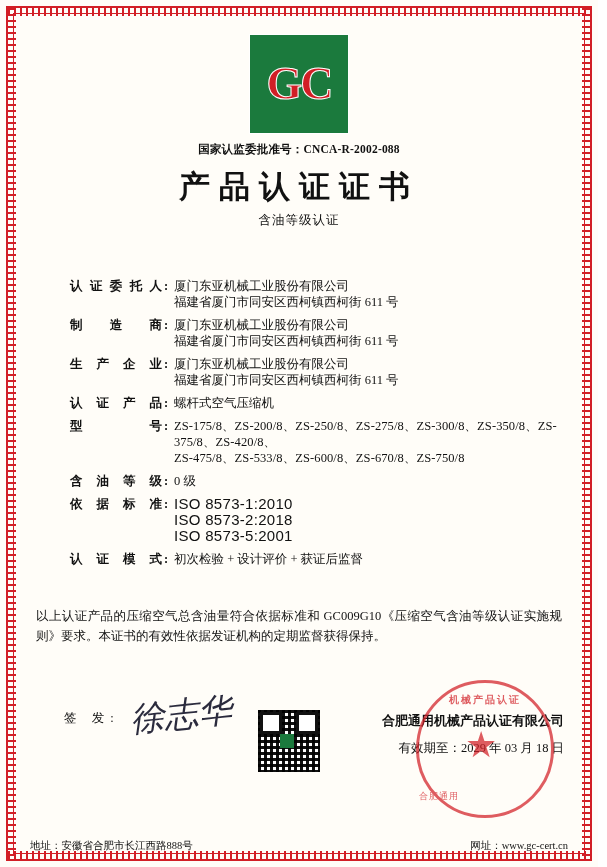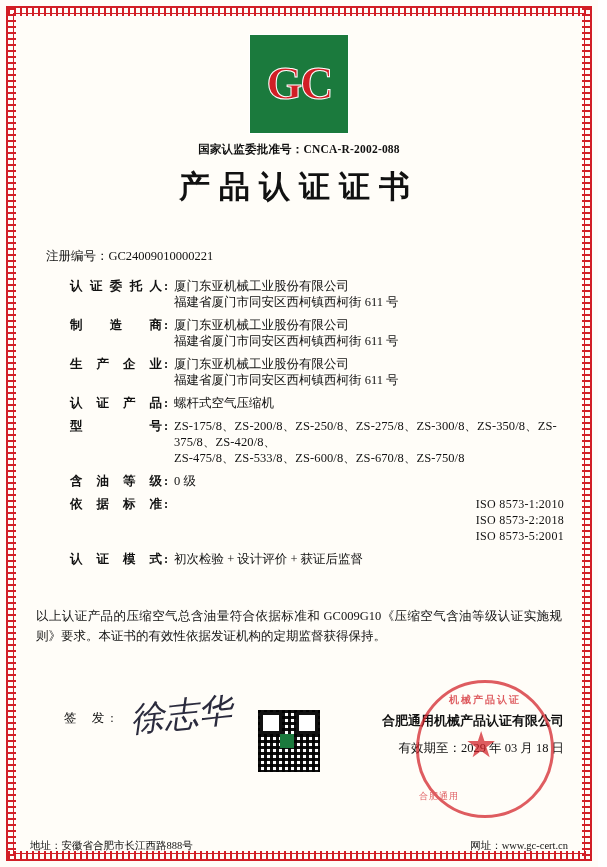--- a/index.html
+++ b/index.html
@@ -152,21 +152,21 @@
     line-height: 16px;
   }
   .value {
     flex: 1;
     font-size: 12.5px;
     color: #111111;
     line-height: 16px;
   }
   .value .ln { display: block; }
   .value .model-line { display: block; letter-spacing: 0.1px; }
-  .value .std-line { display: block; font-family: Liberation Serif, serif; font-size: 12px; letter-spacing: 0.3px; text-align: right; }
+  .value .std-line { display: block; font-family: Liberation Sans, sans-serif; font-size: 15px; letter-spacing: 0.3px; }
   .row.gap-top { margin-top: 6px; }
 
   .statement {
     position: absolute;
     top: 586px;
     left: 16px;
     right: 16px;
     font-size: 12.5px;
     line-height: 20px;
     color: #111111;
@@ -307,22 +307,22 @@
 
   <div class="content">
 
     <div class="logo-wrap">
       <span class="logo-text">GC</span>
     </div>
 
     <div class="approval-no">国家认监委批准号：CNCA-R-2002-088</div>
 
     <div class="cert-title">产品认证证书</div>
-
-    <div class="reg-no">注册编号：GC24009010000221</div>
+    <div class="cert-subtitle">含油等级认证</div>
+
 
     <div class="fields">
 
       <div class="row">
         <div class="label">认证委托人</div>
         <div class="colon">:</div>
         <div class="value">
           <span class="ln">厦门东亚机械工业股份有限公司</span>
           <span class="ln">福建省厦门市同安区西柯镇西柯街 611 号</span>
         </div>

